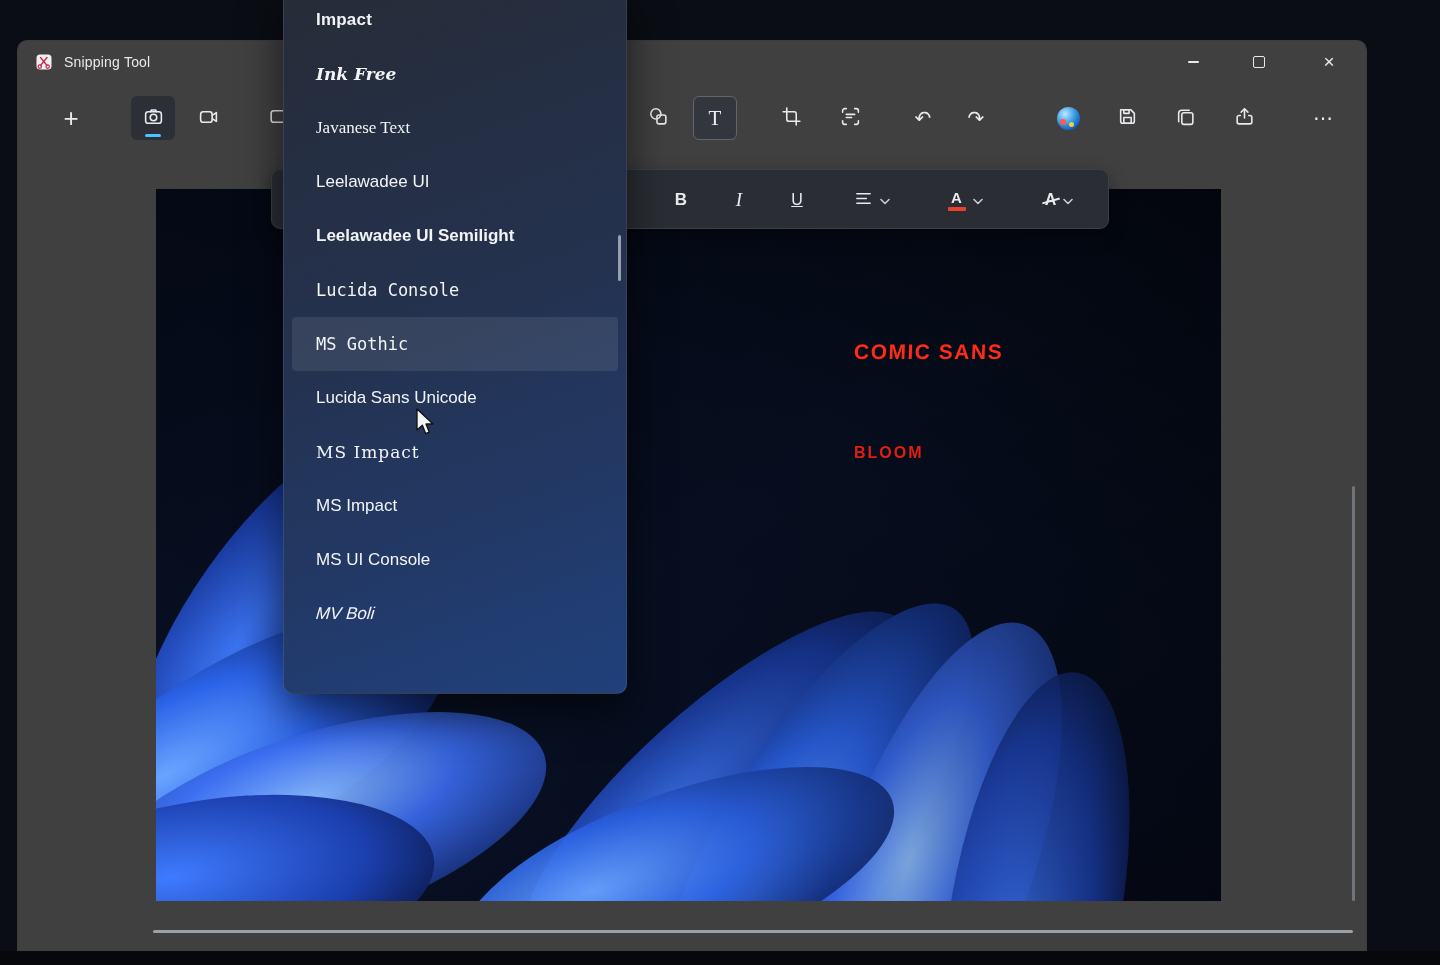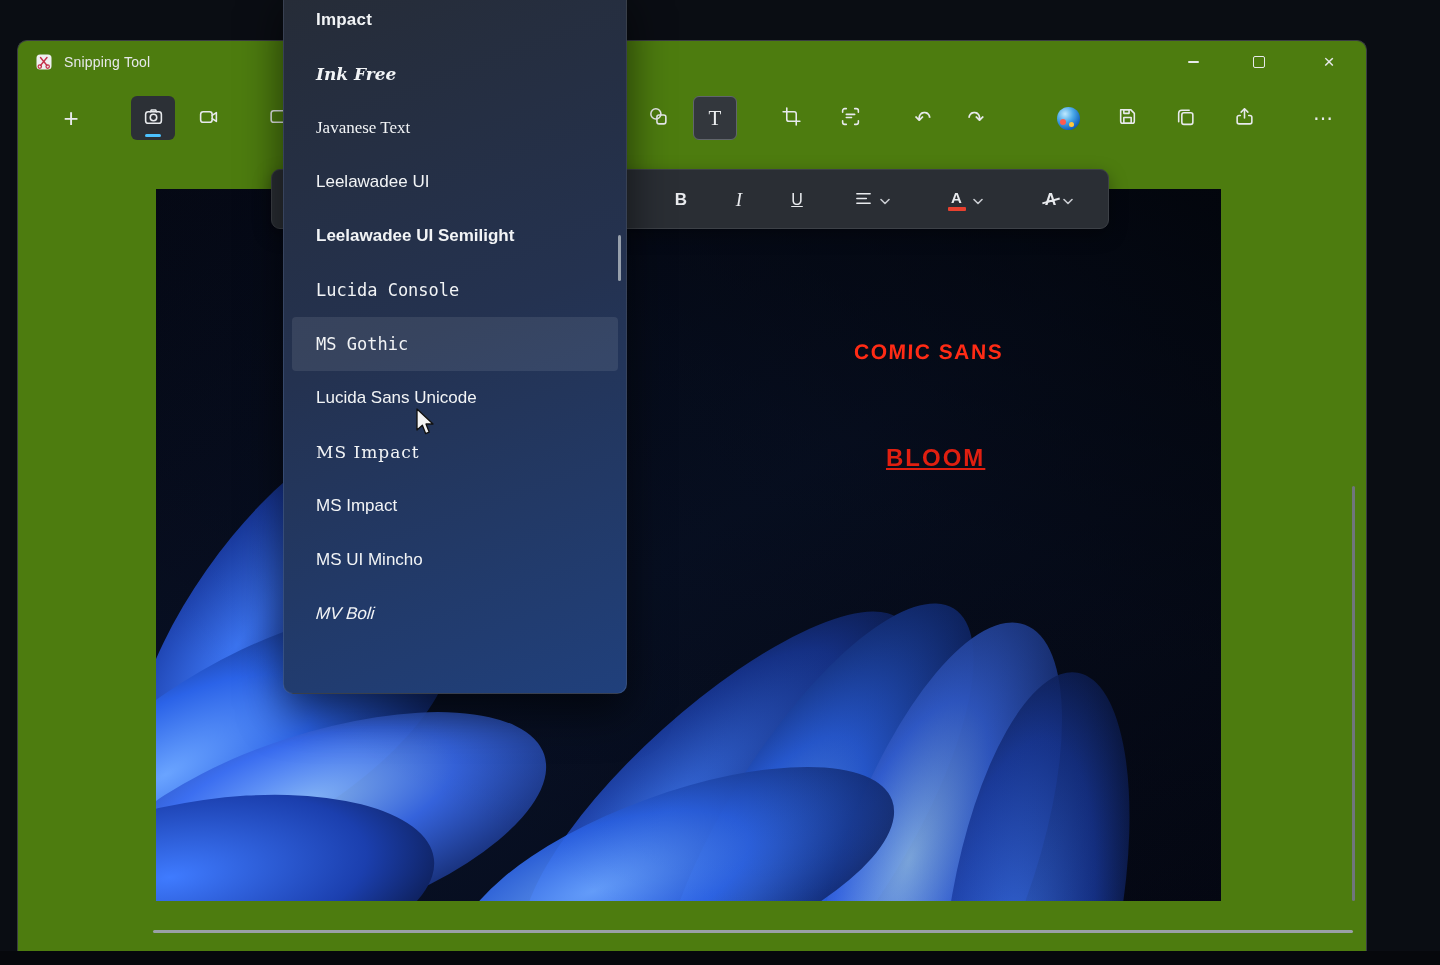--- a/index.html
+++ b/index.html
@@ -5,21 +5,21 @@
   html,body{margin:0;padding:0;}
   body{
     width:1440px;height:965px;position:relative;overflow:hidden;
     background:#0a0d13;
     font-family:"Liberation Sans",sans-serif;
     -webkit-font-smoothing:antialiased;
   }
   
   .window{
     position:absolute;left:17px;top:40px;width:1350px;height:912px;
-    background:#4d7c0f;border:1px solid #3a3d42;border-bottom:none;
+    background:#404040;border:1px solid #3a3d42;border-bottom:none;
     border-radius:10px 10px 0 0;box-sizing:border-box;
   }
   .titlebar{
     position:absolute;left:0;top:0;right:0;height:42px;
     display:flex;align-items:center;padding-left:16px;box-sizing:border-box;
   }
   .app-icon{width:20px;height:20px;margin-right:10px;display:flex;align-items:center;justify-content:center;}
   .title-text{font-size:14px;color:#e7e9eb;letter-spacing:.2px;}
   .caption-btn{
     position:absolute;top:0;width:46px;height:42px;display:flex;align-items:center;justify-content:center;
@@ -76,21 +76,21 @@
   .strike-a::after{content:"";position:absolute;left:-3px;right:-3px;top:52%;height:1.6px;
     background:#e8eaed;transform:rotate(-16deg);}
   .fmt-chevron svg{stroke:#c9ccd1;fill:none;stroke-width:1.6;stroke-linecap:round;stroke-linejoin:round;}
   
   .canvas{
     position:absolute;left:138px;top:148px;width:1065px;height:712px;overflow:hidden;background:#070b14;
   }
   .wallpaper{position:absolute;left:0;top:0;width:100%;height:100%;}
   .annotation{position:absolute;font-weight:700;letter-spacing:1.5px;white-space:nowrap;}
   .anno-0{left:698px;top:151px;font-size:21px;color:#ff2b15;transform:skewX(-2deg);}
-  .anno-1{left:730px;top:255px;font-size:24px;color:#e01f10;letter-spacing:2px;text-decoration:underline;}
+  .anno-1{left:698px;top:255px;font-size:16px;color:#e01f10;letter-spacing:2px;}
   
   .hscroll{position:absolute;left:135px;top:889px;width:1200px;height:3px;border-radius:2px;background:#9aa0a6;}
   .vscroll{position:absolute;left:1334px;top:445px;width:3px;height:415px;border-radius:2px;background:#70757c;}
   
   .font-dropdown{
     position:absolute;left:283px;top:-14px;width:344px;height:708px;z-index:50;
     background:linear-gradient(160deg,#262c37 0%,#243250 48%,#20407c 100%);
     border:1px solid rgba(255,255,255,.09);border-radius:10px;box-sizing:border-box;
     box-shadow:0 18px 44px rgba(0,0,0,.6);
     padding-top:6px;
@@ -351,21 +351,21 @@
   <div class="fd-item f-impact">Impact</div>
   <div class="fd-item f-ink">Ink Free</div>
   <div class="fd-item f-serif">Javanese Text</div>
   <div class="fd-item f-sans">Leelawadee UI</div>
   <div class="fd-item f-light">Leelawadee UI Semilight</div>
   <div class="fd-item f-mono">Lucida Console</div>
   <div class="fd-item f-mono highlighted">MS Gothic</div>
   <div class="fd-item f-sans">Lucida Sans Unicode</div>
   <div class="fd-item f-minch">MS Impact</div>
   <div class="fd-item f-sans">MS Impact</div>
-  <div class="fd-item f-sans">MS UI Mincho</div>
+  <div class="fd-item f-sans">MS UI Console</div>
   <div class="fd-item f-boli">MV Boli</div>
   <div class="fd-thumb"></div>
 </div>
 
 <div class="mouse-cursor">
   <svg width="22" height="30" viewBox="0 0 22 30">
     <path d="M2 1 L2 22 L7.4 17.2 L10.6 25.6 L14.2 24.1 L11 16 L18 16 Z" fill="#f4f4f4" stroke="#111" stroke-width="1.3" stroke-linejoin="round"></path>
   </svg>
 </div>
 

